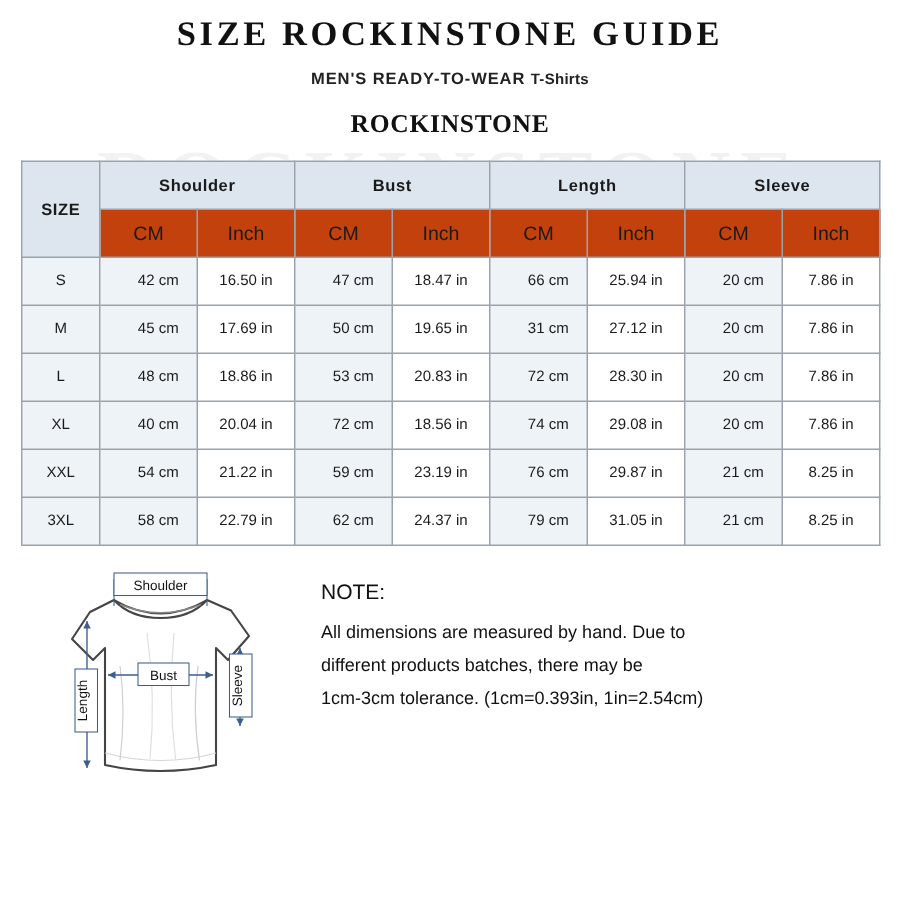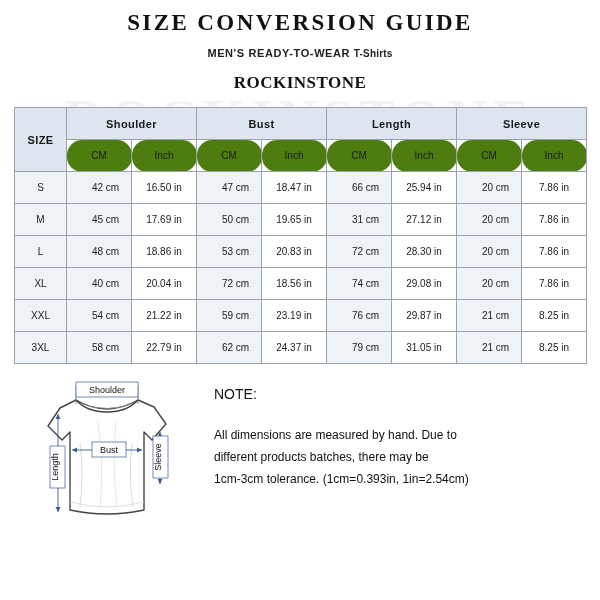--- a/index.html
+++ b/index.html
@@ -98,25 +98,24 @@
     padding: 0;
     font-weight: normal;
   }
   table.size-table thead th {
     background: #dde6ef;
     font-weight: 700;
     font-size: 11px;
     letter-spacing: 0.4px;
   }
   table.size-table thead tr.units th {
-    background: #4d7c0f;
+    background: #c2410c;
     font-weight: 400;
-    font-size: 10px;
+    font-size: 13px;
     letter-spacing: 0;
-    border-radius: 15px;
   }
   table.size-table td.size-cell {
     background: #eef3f8;
     font-weight: 400;
   }
   table.size-table td.tinted {
     background: #eef3f8;
     padding-left: 13px;
   }
   col.c-size { width: 52px; }
@@ -136,38 +135,38 @@
   }
   .note {
     margin-left: 14px;
     padding-top: 12px;
     flex: 1;
   }
   .note-title {
     font-size: 14px;
     font-weight: 400;
     color: #111;
-    margin-bottom: 22px;
+    margin-bottom: 8px;
   }
   .note-line {
     font-size: 12px;
     color: #111;
     line-height: 1.85;
   }
 </style>
 </head>
 <body>
 
 <div class="page">
 
   <div class="watermark">ROCKINSTONE</div>
 
   <div class="content">
 
-    <div class="main-title">SIZE CONVERSION GUIDE</div>
+    <div class="main-title">SIZE ROCKINSTONE GUIDE</div>
 
     <div class="sub-title">
       <span>MEN'S READY-TO-WEAR</span>
       <span class="small">T-Shirts</span>
     </div>
 
 
     <div class="brand">ROCKINSTONE</div>
 
     <table class="size-table">

